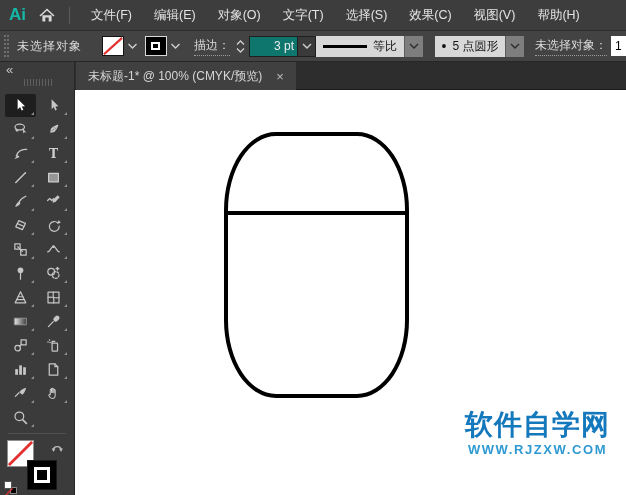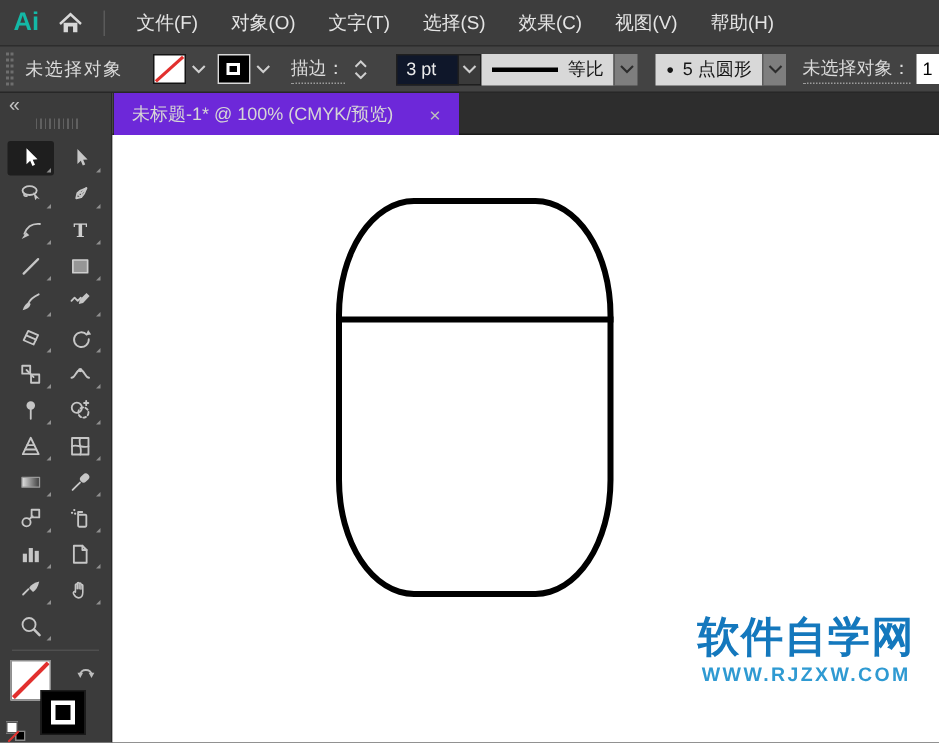--- a/index.html
+++ b/index.html
@@ -23,22 +23,22 @@
     display:flex;align-items:center;font-size:12px;color:#dadada;white-space:nowrap;}
   .cb-grip{width:5px;height:22px;margin-left:4px;border-left:2px dotted #6e6e6e;border-right:2px dotted #6e6e6e;}
   .sel-status{margin-left:8px;letter-spacing:1px;}
   .swatch-fill{margin-left:20px;width:22px;height:20px;background:#fff;border:1px solid #141414;position:relative;flex:none;}
   .swatch-fill svg{position:absolute;inset:0;}
   .swatch-stroke{margin-left:7px;width:22px;height:20px;background:#000;border:1px solid #d9d9d9;display:flex;align-items:center;justify-content:center;flex:none;}
   .swatch-stroke .ring{width:9px;height:8px;border:2px solid #fff;background:#000;}
   .chev{margin-left:3px;display:flex;align-items:center;}
   .cb-label{margin-left:13px;border-bottom:1px dotted #9c9c9c;padding-bottom:1px;}
   .stepper{margin-left:6px;display:flex;flex-direction:column;gap:1px;align-items:center;}
-  .field-dark{margin-left:19px;width:50px;height:21px;background:#0f172a;border:1px solid #1f1f1f;
-    display:flex;align-items:center;padding-left:6px;color:#ececec;}
+  .field-dark{margin-left:4px;width:50px;height:21px;background:#0f766e;border:1px solid #1f1f1f;
+    display:flex;align-items:center;padding-left:24px;color:#ececec;}
   .chevbox-dark{width:18px;height:21px;background:#3a3a3a;border:1px solid #1f1f1f;border-left:none;
     display:flex;align-items:center;justify-content:center;}
   .field-light{height:21px;background:#d8d8d8;color:#161616;
     display:flex;align-items:center;padding:0 7px;gap:6px;}
   .chevbox-light{width:19px;height:21px;background:#7e7e7e;border-left:1px solid #5b5b5b;
     display:flex;align-items:center;justify-content:center;}
   .profile-line{width:44px;height:3px;background:#000;flex:none;}
   .field-white{margin-left:4px;width:15px;height:20px;background:#fff;color:#000;
     display:flex;align-items:center;padding-left:4px;overflow:hidden;flex:none;}
   
@@ -60,22 +60,22 @@
   .fill-big{position:absolute;left:7px;top:3px;width:27px;height:27px;background:#fff;border:1px solid #8f8f8f;}
   .fill-big svg{position:absolute;inset:0;}
   .swap{position:absolute;left:50px;top:4px;}
   .stroke-big{position:absolute;left:27px;top:23px;width:30px;height:30px;background:#000;border:1px solid #1a1a1a;}
   .stroke-big .ring{position:absolute;inset:6px;border:3px solid #fff;background:#000;}
   .mini-default{position:absolute;left:4px;top:44px;width:13px;height:13px;}
   .mini-default .b{position:absolute;right:0;bottom:0;width:7px;height:7px;background:#000;border:1px solid #888;}
   .mini-default .w{position:absolute;left:0;top:0;width:8px;height:8px;background:#fff;border:1px solid #555;}
   
   .tabbar{position:absolute;top:62px;left:75px;right:0;height:28px;background:#2d2d2d;border-bottom:1px solid #1b1b1b;}
-  .tab{position:absolute;left:1px;top:0;height:28px;background:#6d28d9;display:flex;align-items:center;
-    padding:0 12px;color:#d6d6d6;font-size:12px;gap:24px;justify-content:flex-end;}
+  .tab{position:absolute;left:1px;top:0;height:28px;background:#404040;display:flex;align-items:center;
+    padding:0 12px;color:#d6d6d6;font-size:12px;gap:14px;justify-content:flex-end;}
   .tab-close{color:#bdbdbd;font-size:13px;line-height:13px;}
   .canvas{position:absolute;top:90px;left:75px;right:0;bottom:0;background:#fff;overflow:hidden;}
   .shape{position:absolute;left:149px;top:42px;width:185px;height:266px;
     border:4px solid #000;border-radius:52px / 78px;background:#fff;}
   .shape-line{position:absolute;left:149px;top:121px;width:185px;height:4px;background:#000;}
   
   .watermark{position:absolute;right:16px;top:321px;text-align:center;line-height:1;}
   .wm-title{font-size:28px;font-weight:bold;color:#1478bd;letter-spacing:1px;text-align:right;}
   .wm-url{font-size:13px;font-weight:bold;color:#2f9ad2;letter-spacing:1.6px;margin-top:4px;}
 </style>
@@ -88,20 +88,21 @@
     <span class="logo">Ai</span>
     <span class="home-btn">
       <svg width="16" height="15" viewBox="0 0 16 15">
         <path d="M1 8 L8 1.5 L15 8" stroke="#d8d8d8" stroke-width="1.6" fill="none"></path>
         <path d="M3.4 7.2 L3.4 13.5 L6.3 13.5 L6.3 9.6 L9.7 9.6 L9.7 13.5 L12.6 13.5 L12.6 7.2 Z" fill="#d8d8d8"></path>
       </svg>
     </span>
     <span class="mb-divider"></span>
     <span class="menu-items">
       <span class="mi">文件(F)</span>
+      <span class="mi">编辑(E)</span>
       <span class="mi">对象(O)</span>
       <span class="mi">文字(T)</span>
       <span class="mi">选择(S)</span>
       <span class="mi">效果(C)</span>
       <span class="mi">视图(V)</span>
       <span class="mi">帮助(H)</span>
     </span>
 
   </div>
 

